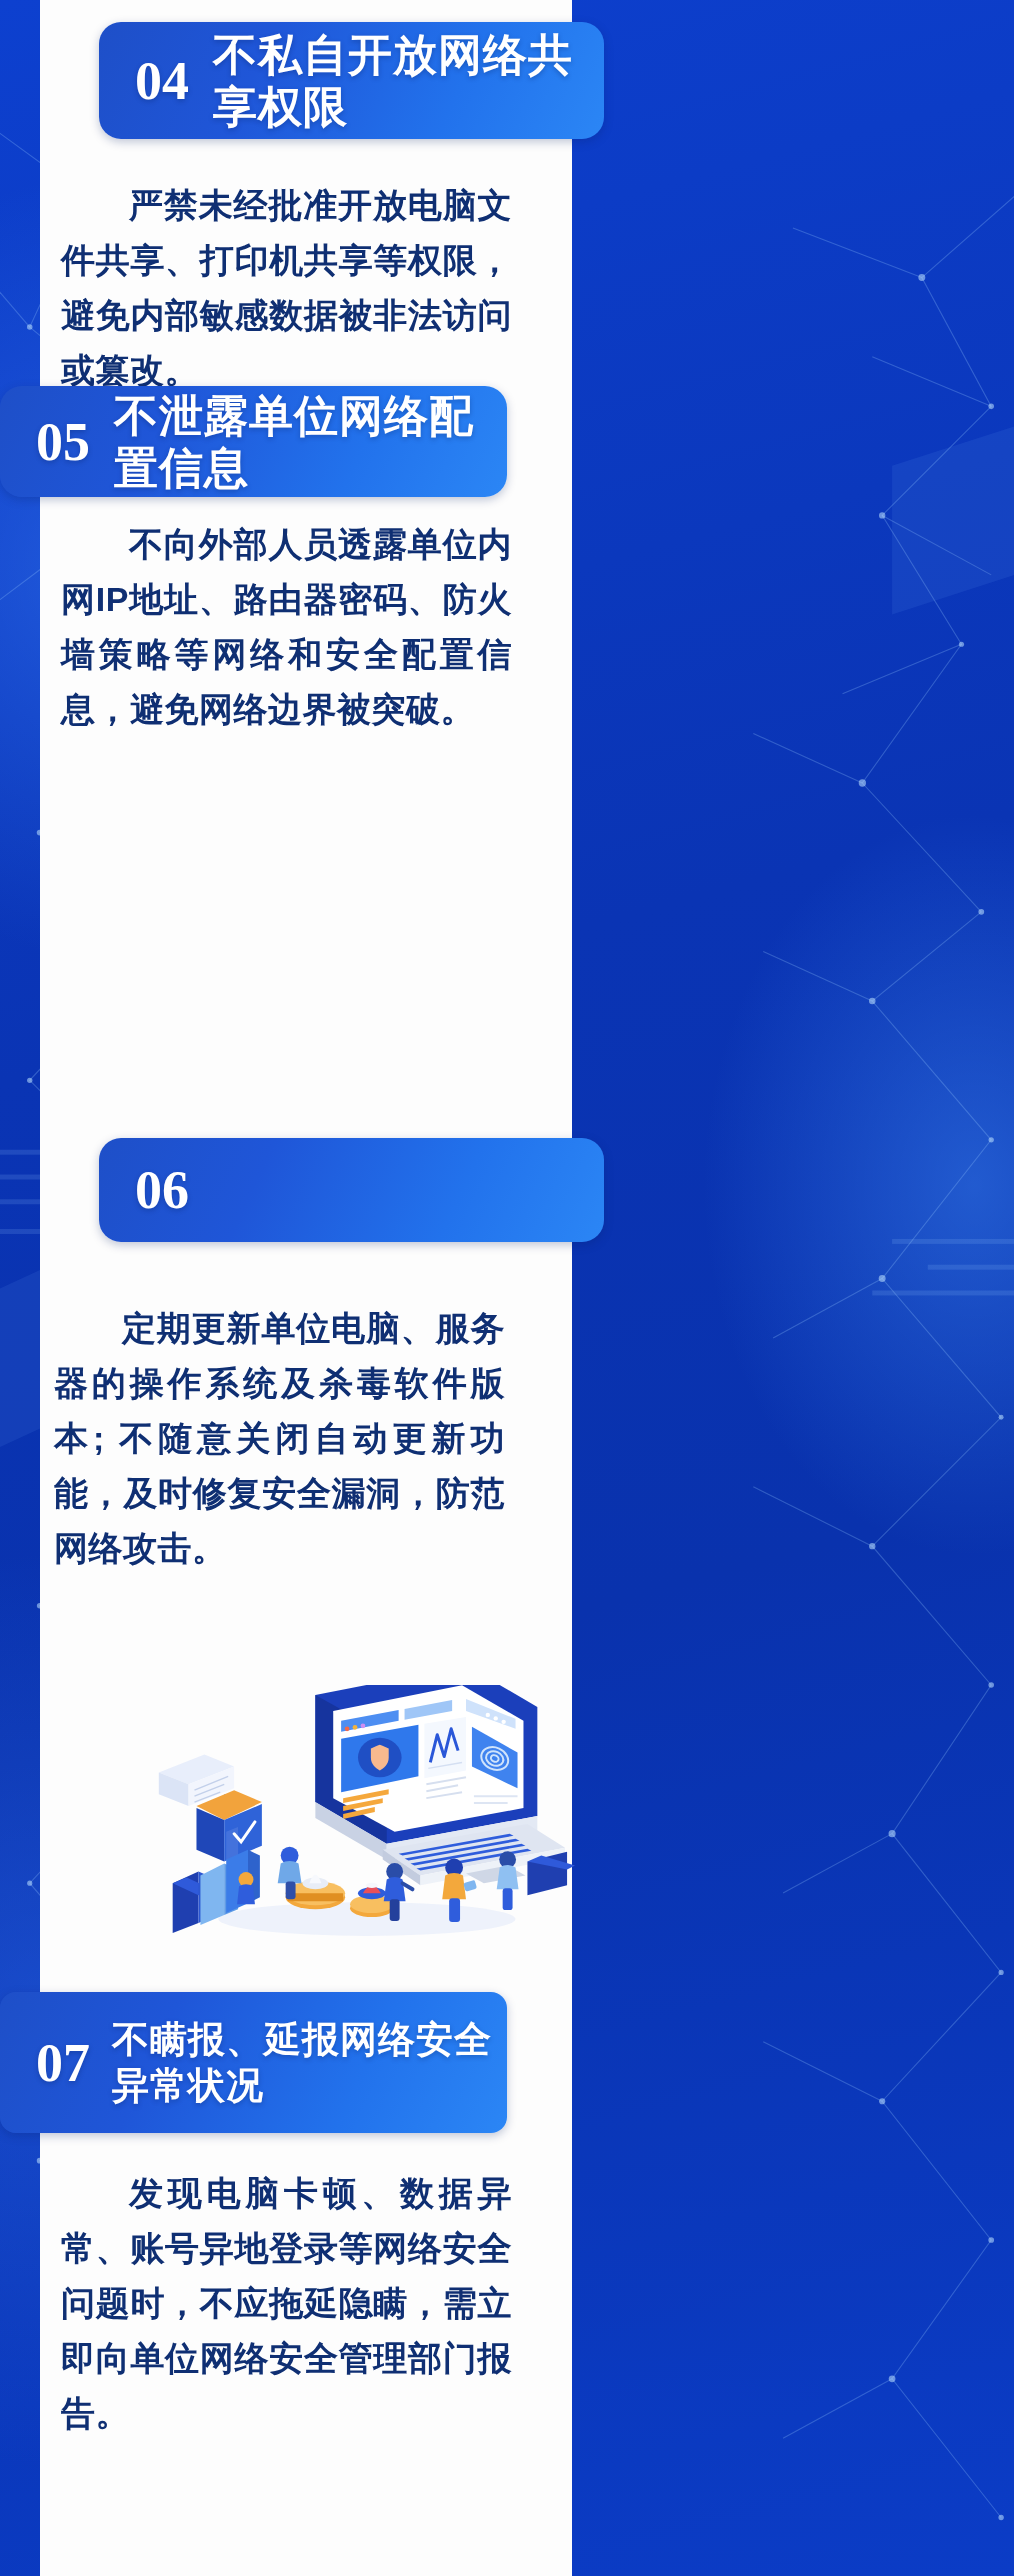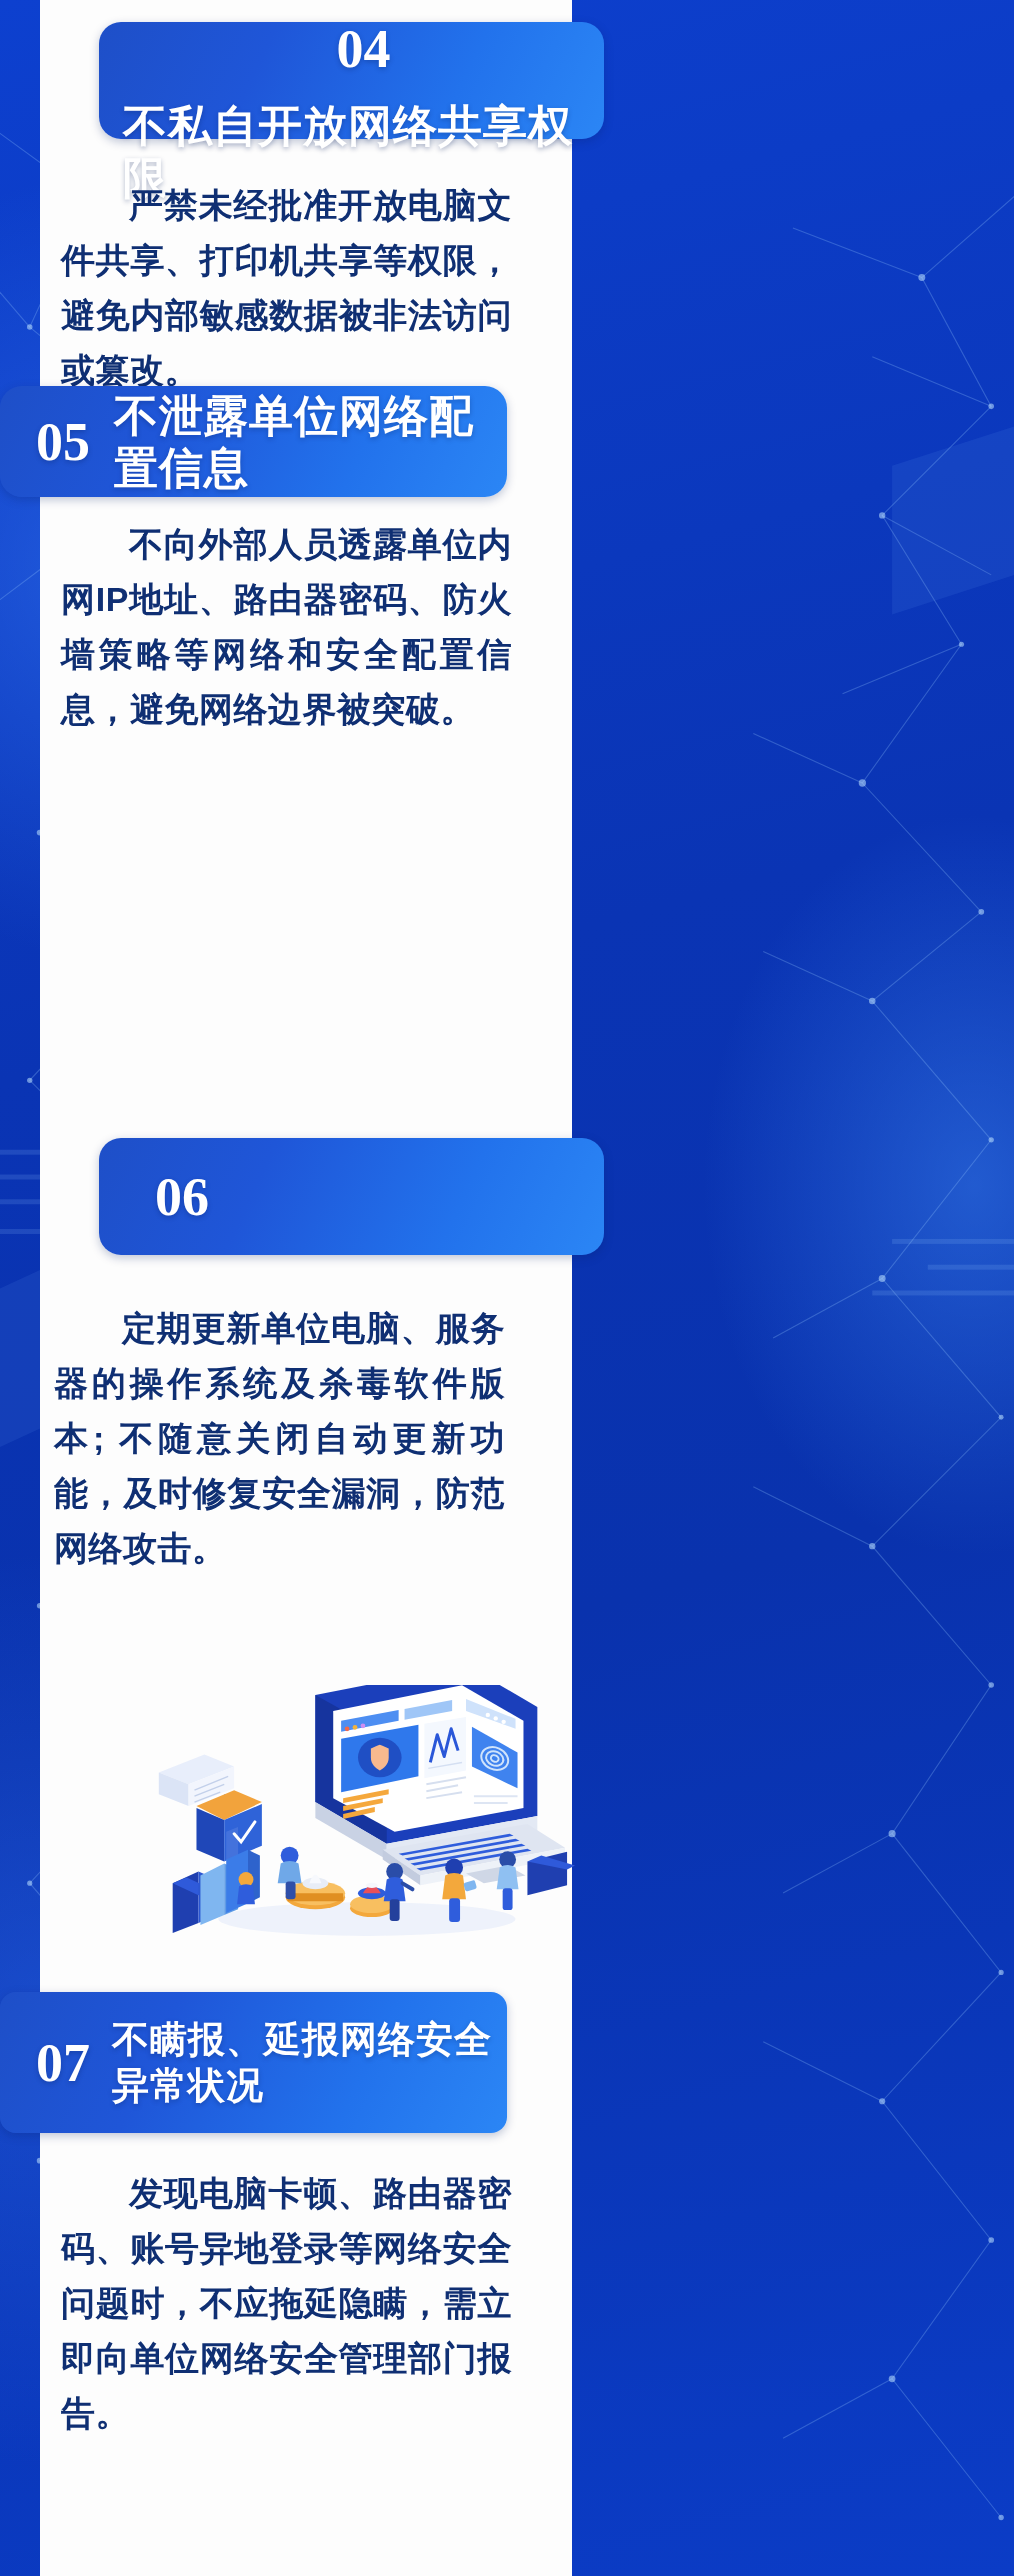--- a/index.html
+++ b/index.html
@@ -157,37 +157,37 @@
       <polygon points="1024,430 900,470 900,620 1024,580"></polygon>
     </g>
   </svg>
 </div>
 
 <div id="card"></div>
 
 <div id="page">
 
   <div class="section">
-    <div class="banner right" style="left:99px; top:22px; width:505px; height:117px; padding-left:24px; gap:24px;flex-direction:column;">
+    <div class="banner right" style="left:99px; top:22px; width:505px; height:117px; padding-left:36px; gap:24px;">
       <span class="bnum">04</span>
       <span class="btitle">不私自开放网络共享权限</span>
     </div>
     <div class="para" style="left:61px; top:178px;">严禁未经批准开放电脑文件共享、打印机共享等权限，避免内部敏感数据被非法访问或篡改。</div>
   </div>
 
   <div class="section">
     <div class="banner left" style="left:0px; top:354px; width:507px; height:111px; padding-left:36px; gap:24px;margin-top:32px;">
       <span class="bnum">05</span>
       <span class="btitle">不泄露单位网络配置信息</span>
     </div>
     <div class="para" style="left:61px; top:504px;margin-top:13px;">不向外部人员透露单位内网IP地址、路由器密码、防火墙策略等网络和安全配置信息，避免网络边界被突破。</div>
   </div>
 
   <div class="section">
-    <div class="banner right" style="left:99px; top:1138px; width:505px; height:117px; padding-left:56px; gap:24px;">
+    <div class="banner right" style="left:99px; top:1138px; width:505px; height:104px; padding-left:36px; gap:24px;">
       <span class="bnum">06</span>
     </div>
     <div class="para" style="left:54px; top:1293px;margin-top:8px;">定期更新单位电脑、服务器的操作系统及杀毒软件版本; 不随意关闭自动更新功能，及时修复安全漏洞，防范网络攻击。</div>
   </div>
 
   <div id="illus" style="left:139px; top:1685px; width:436px; height:258px;">
     <svg viewBox="0 0 440 260" width="436" height="258">
 
       <ellipse cx="230" cy="236" rx="150" ry="17" fill="#eef2fb"></ellipse>
 
@@ -356,17 +356,17 @@
   </div>
 
   <div class="section">
     <div class="banner left" style="left:0px; top:1992px; width:507px; height:141px; padding-left:36px; gap:22px;border-radius:16px;">
       <span class="bnum">07</span>
       <span class="btitle two">
         <span>不瞒报、延报网络安全</span><br>
         <span>异常状况</span>
       </span>
     </div>
-    <div class="para" style="left:61px; top:2166px;">发现电脑卡顿、路由器密码、账号异地登录等网络安全问题时，不应拖延隐瞒，需立即向单位网络安全管理部门报告。</div>
+    <div class="para" style="left:61px; top:2166px;">发现电脑卡顿、数据异常、账号异地登录等网络安全问题时，不应拖延隐瞒，需立即向单位网络安全管理部门报告。</div>
   </div>
 
 </div>
 
 
 </body></html>

